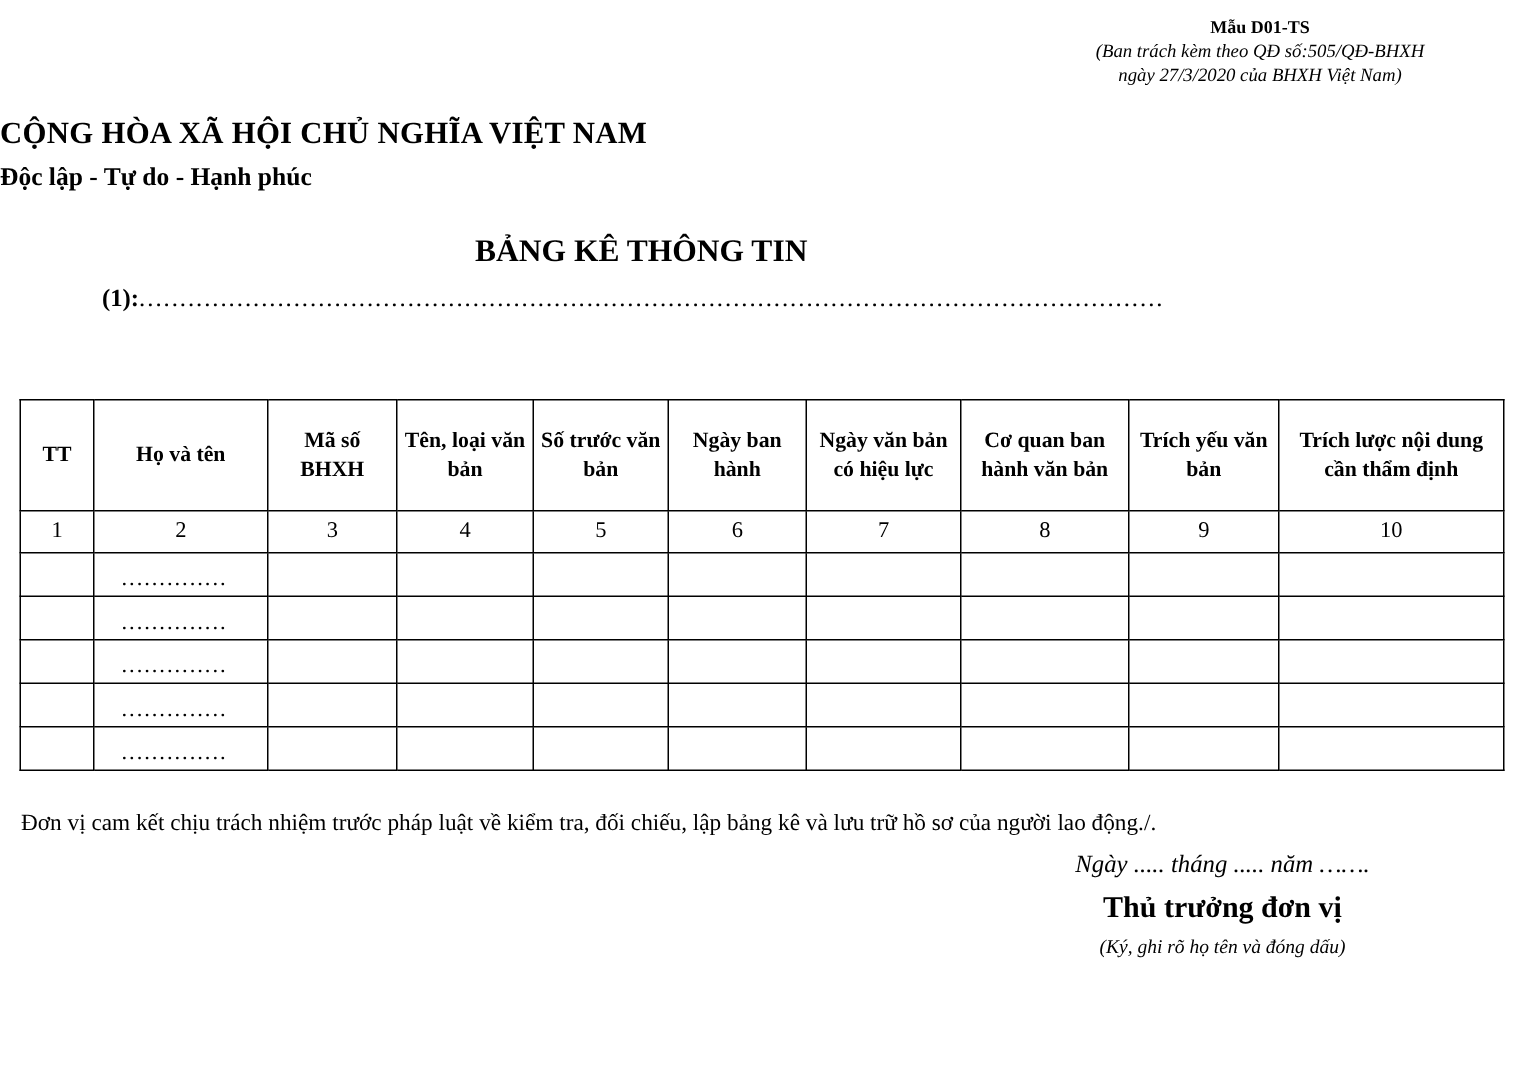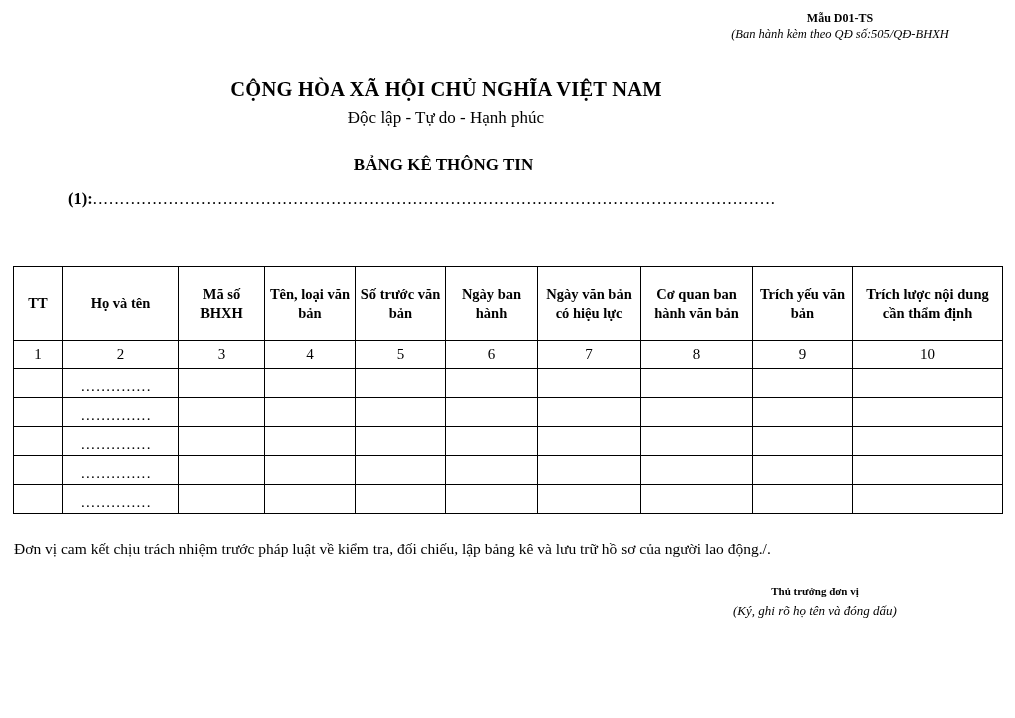--- a/index.html
+++ b/index.html
@@ -39,43 +39,42 @@
     font-size: 12.5px;
     font-style: italic;
   }
 
   
   .national {
     position: absolute;
     top: 78px;
     left: 0;
     width: 892px;
-    text-align: center;
+    text-align: left;
   }
   .national .line1 {
     font-size: 20.5px;
     font-weight: bold;
     letter-spacing: 0.2px;
   }
   .national .line2 {
     font-size: 17px;
-    font-weight: normal;
+    font-weight: bold;
     margin-top: 7px;
   }
 
   
   .doc-title {
     position: absolute;
     top: 155px;
     left: 0;
     width: 855px;
     text-align: center;
-    font-size: 17px;
-    font-weight: bold;
-    padding-left: 16px;
+    font-size: 21px;
+    font-weight: bold;
   }
 
   
   .field-one {
     position: absolute;
     top: 189px;
     left: 68px;
     width: 890px;
     font-size: 16.5px;
     white-space: nowrap;
@@ -154,38 +153,39 @@
     top: 566px;
     left: 615px;
     width: 400px;
     text-align: center;
   }
   .sign-block .date {
     font-size: 16.5px;
     font-style: italic;
   }
   .sign-block .role {
-    font-size: 11px;
-    font-weight: bold;
-    margin-top: 19px;
+    font-size: 20px;
+    font-weight: bold;
+    margin-top: 8px;
   }
   .sign-block .note {
     font-size: 13px;
     font-style: italic;
     margin-top: 6px;
   }
 </style>
 </head>
 <body>
 
 <div class="page">
 
   <div class="form-ref">
     <div class="code">Mẫu D01-TS</div>
-    <div class="issue">(Ban hành kèm theo QĐ số:505/QĐ-BHXH</div>
+    <div class="issue">(Ban trách kèm theo QĐ số:505/QĐ-BHXH</div>
+    <div class="issue">ngày 27/3/2020 của BHXH Việt Nam)</div>
   </div>
 
   <div class="national">
     <div class="line1">CỘNG HÒA XÃ HỘI CHỦ NGHĨA VIỆT NAM</div>
     <div class="line2">Độc lập - Tự do - Hạnh phúc</div>
   </div>
 
   <div class="doc-title">BẢNG KÊ THÔNG TIN</div>
 
   <div class="field-one">
@@ -304,17 +304,18 @@
           <td class="datacell"></td>
           <td class="datacell"></td>
         </tr>
       </tbody>
     </table>
   </div>
 
   <div class="commit">Đơn vị cam kết chịu trách nhiệm trước pháp luật về kiểm tra, đối chiếu, lập bảng kê và lưu trữ hồ sơ của người lao động./.</div>
 
   <div class="sign-block">
+    <div class="date">Ngày ..... tháng ..... năm …….</div>
     <div class="role">Thủ trưởng đơn vị</div>
     <div class="note">(Ký, ghi rõ họ tên và đóng dấu)</div>
   </div>
 
 </div>
 
 </body></html>

